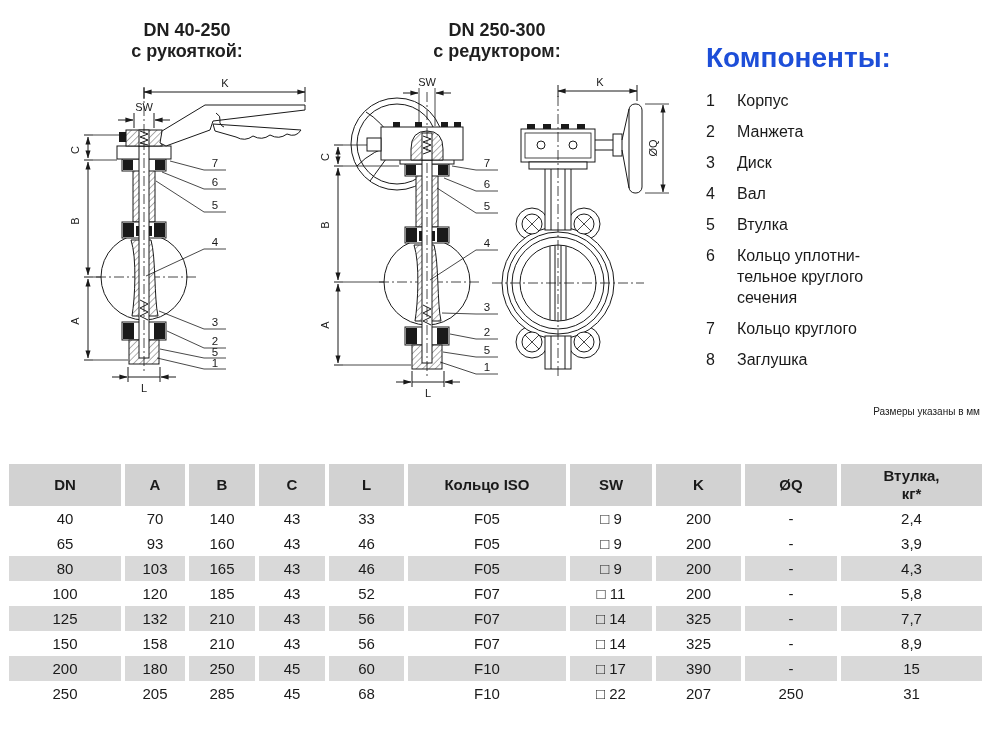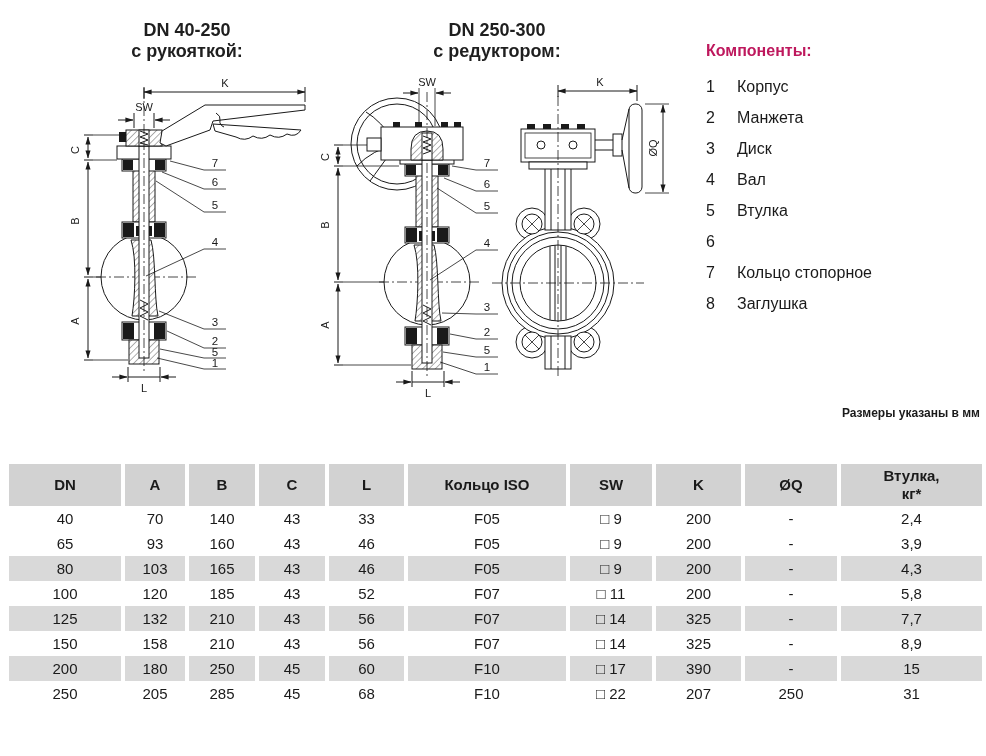--- a/index.html
+++ b/index.html
@@ -3,26 +3,26 @@
 <meta charset="utf-8">
 <style>
   html,body{margin:0;padding:0;background:#fff;}
   .canvas{position:relative;width:986px;height:756px;background:#ffffff;
           font-family:"Liberation Sans",sans-serif;color:#1a1a1a;overflow:hidden;}
   svg.drawings{position:absolute;left:0;top:0;}
   svg .dtitle{font-size:18px;font-weight:bold;fill:#1f1f1f;}
   svg .dim{font-size:11px;fill:#1a1a1a;}
   svg .callout{font-size:11.5px;fill:#1a1a1a;}
   .components{position:absolute;left:706px;top:42px;width:268px;}
-  .components h2{margin:0 0 16px 0;font-size:16px;font-weight:bold;color:#be185d;}
+  .components h2{margin:0 0 16px 0;font-size:28px;font-weight:bold;color:#1d4ed8;}
   .comp-list{margin:0;padding:0;list-style:none;}
   .comp-item{display:flex;margin-bottom:10px;font-size:16px;line-height:21px;}
   .comp-num{flex:none;width:31px;}
   .comp-label{white-space:pre-line;}
-  .dim-note{position:absolute;top:406px;right:6px;font-weight:bold;font-size:12px;text-align:center;}
+  .dim-note{position:absolute;top:406px;right:6px;font-weight:normal;font-size:10px;text-align:center;}
   table.dims{position:absolute;left:5px;top:436px;width:981px;border-collapse:separate;
              border-spacing:4px 0;table-layout:fixed;font-size:15px;margin-top:28px;}
   table.dims th{background:#d2d2d2;height:42px;font-size:15px;font-weight:bold;
                 text-align:center;vertical-align:middle;white-space:pre-line;padding:0;line-height:18px;}
   table.dims td{height:25px;text-align:center;vertical-align:middle;padding:0;background:#ffffff;}
   table.dims tr.stripe td{background:#d9d9d9;}
 </style>
 </head>
 <body>
 
@@ -332,24 +332,27 @@
       <li class="comp-item">
           <span class="comp-num">4</span>
           <span class="comp-label">Вал</span>
         </li>
       <li class="comp-item">
           <span class="comp-num">5</span>
           <span class="comp-label">Втулка</span>
         </li>
       <li class="comp-item">
           <span class="comp-num">6</span>
+          <span class="comp-label">Кольцо уплотни-
+тельное круглого
+сечения</span>
         </li>
       <li class="comp-item">
           <span class="comp-num">7</span>
-          <span class="comp-label">Кольцо стопорное</span>
+          <span class="comp-label">Кольцо круглого</span>
         </li>
       <li class="comp-item">
           <span class="comp-num">8</span>
           <span class="comp-label">Заглушка</span>
         </li>
     </ol>
   </section>
 
   <div class="dim-note">Размеры указаны в мм</div>
 

